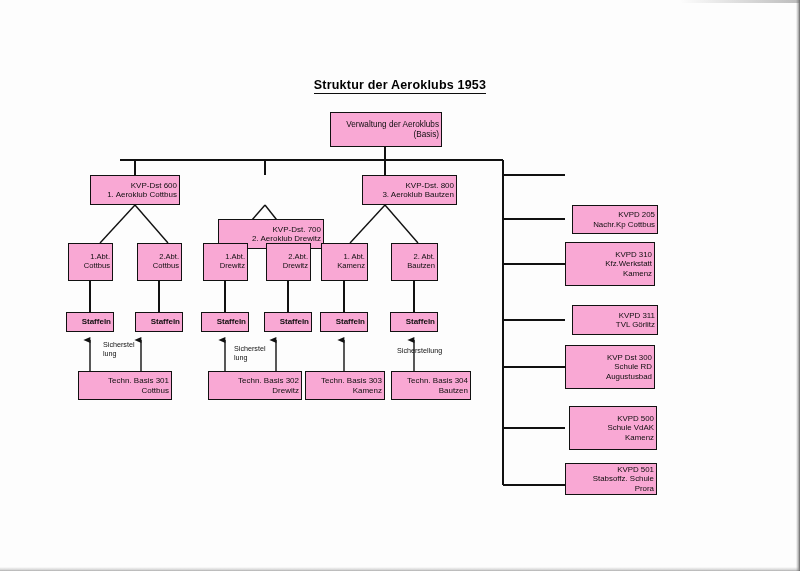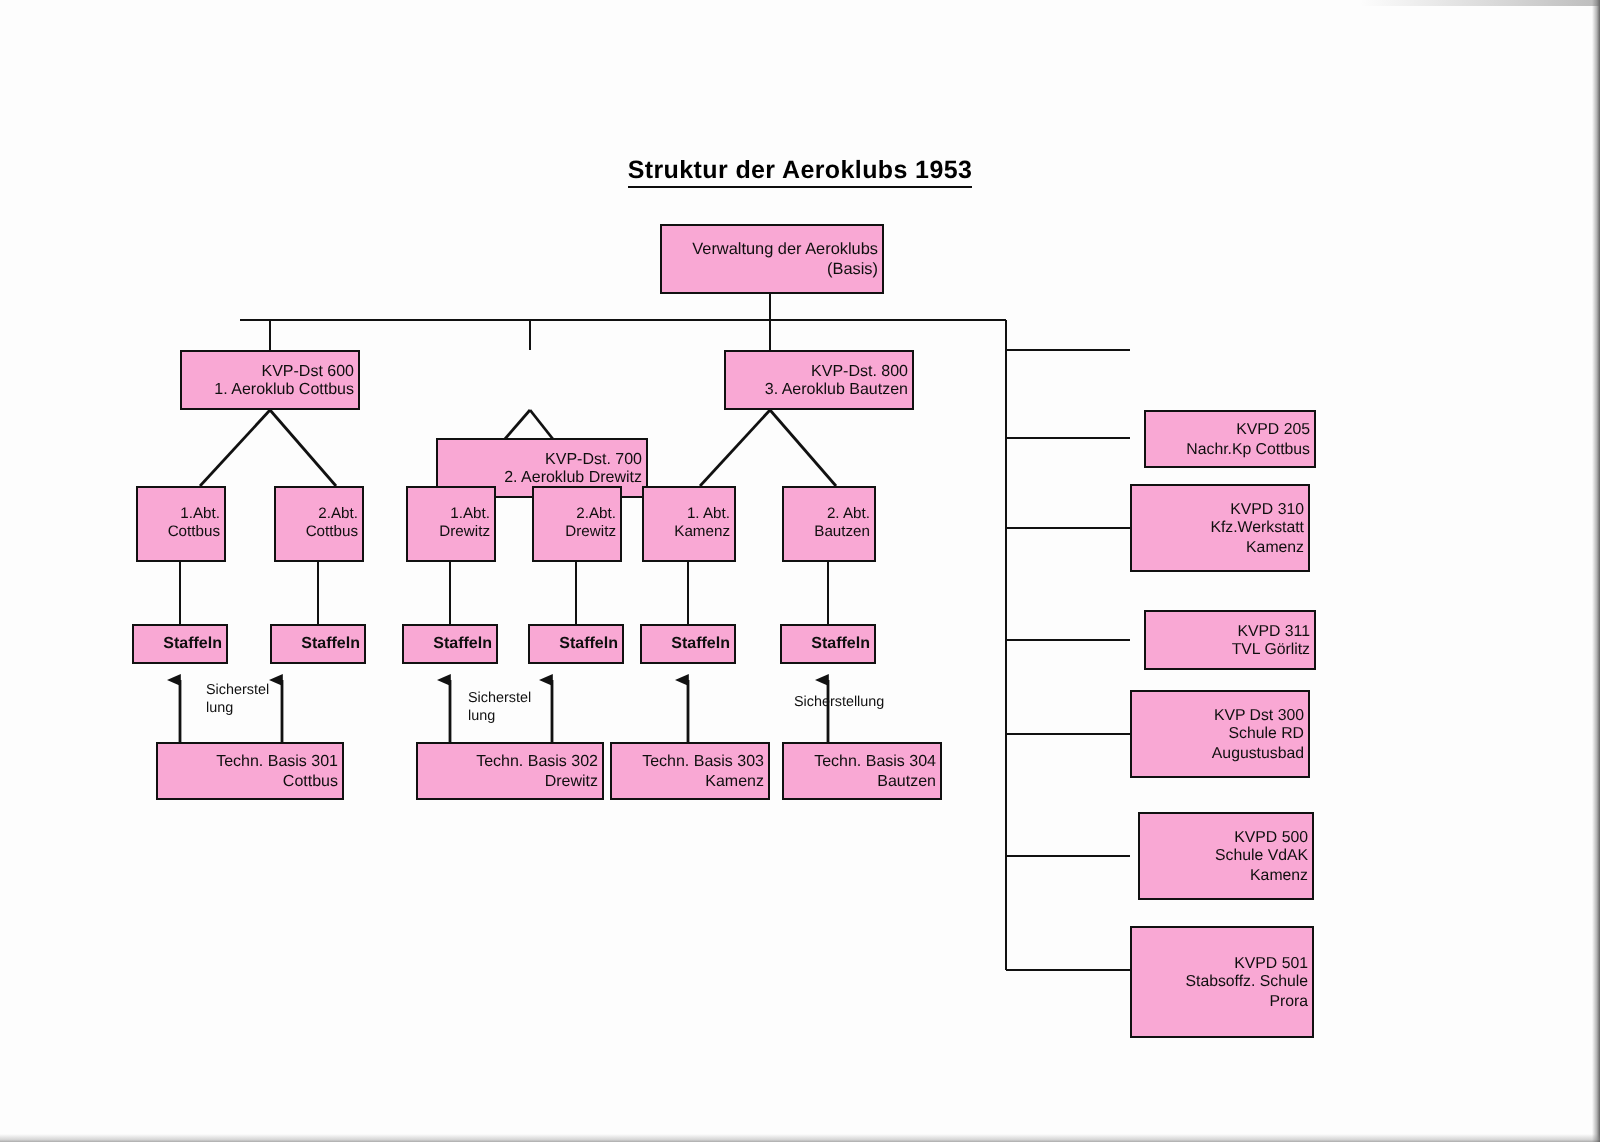--- a/index.html
+++ b/index.html
@@ -256,19 +256,19 @@
   <div class="node right" style="left:565px;top:345px;width:90px;height:44px;">
     <span class="ln">KVP Dst 300</span>
     <span class="ln">Schule RD</span>
     <span class="ln">Augustusbad</span>
   </div>
   <div class="node right" style="left:569px;top:406px;width:88px;height:44px;">
     <span class="ln">KVPD 500</span>
     <span class="ln">Schule VdAK</span>
     <span class="ln">Kamenz</span>
   </div>
-  <div class="node right" style="left:565px;top:463px;width:92px;height:56px;">
+  <div class="node right" style="left:565px;top:463px;width:92px;height:32px;">
     <span class="ln">KVPD 501</span>
     <span class="ln">Stabsoffz. Schule</span>
     <span class="ln">Prora</span>
   </div>
 
 </div>
 
 </body></html>

